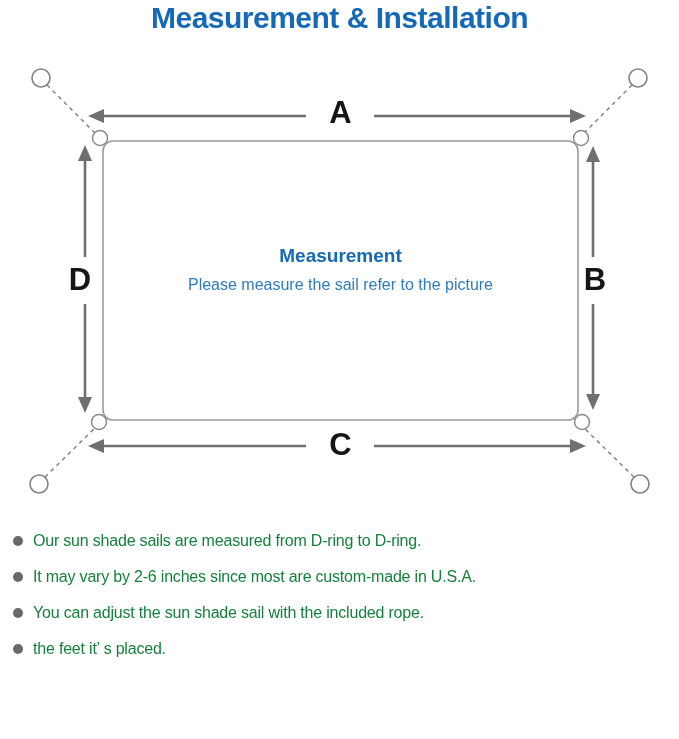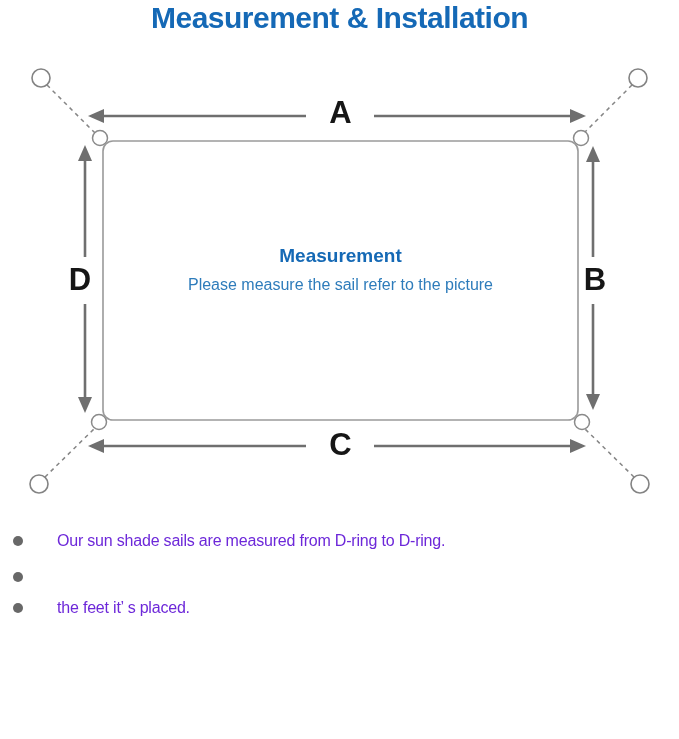--- a/index.html
+++ b/index.html
@@ -22,21 +22,21 @@
   .label-b{left:571px;width:48px;top:264px;}
   .center-title{
     position:absolute;left:103px;width:475px;top:245px;text-align:center;
     font-size:19px;font-weight:bold;color:#1569b5;
   }
   .center-subtitle{
     position:absolute;left:103px;width:475px;top:276px;text-align:center;
     font-size:16px;color:#2e7cbb;
   }
   .bullets{position:absolute;left:13px;top:531px;width:660px;}
-  .bullet-item{display:flex;margin-bottom:16px;color:#6d28d9;gap:24px;}
+  .bullet-item{display:flex;margin-bottom:16px;color:#15803d;}
   .bullet-dot{
     width:10px;height:10px;border-radius:50%;background:#686868;
     margin:5px 10px 0 0;flex-shrink:0;
   }
   .bullet-text{font-size:16px;line-height:20px;letter-spacing:-0.2px;}
 </style>
 </head>
 <body>
 
 <div class="canvas">
@@ -107,20 +107,29 @@
 
   <div class="bullets">
     <div class="bullet-item">
       <span class="bullet-dot"></span>
       <div class="bullet-text">
         <div>Our sun shade sails are measured from D-ring to D-ring.</div>
       </div>
     </div>
     <div class="bullet-item">
       <span class="bullet-dot"></span>
+      <div class="bullet-text">
+        <div>It may vary by 2-6 inches since most are custom-made in U.S.A.</div>
+      </div>
+    </div>
+    <div class="bullet-item">
+      <span class="bullet-dot"></span>
+      <div class="bullet-text">
+        <div>You can adjust the sun shade sail with the included rope.</div>
+      </div>
     </div>
     <div class="bullet-item">
       <span class="bullet-dot"></span>
       <div class="bullet-text">
         <div>the feet it’ s placed.</div>
       </div>
     </div>
   </div>
 
 </div>

